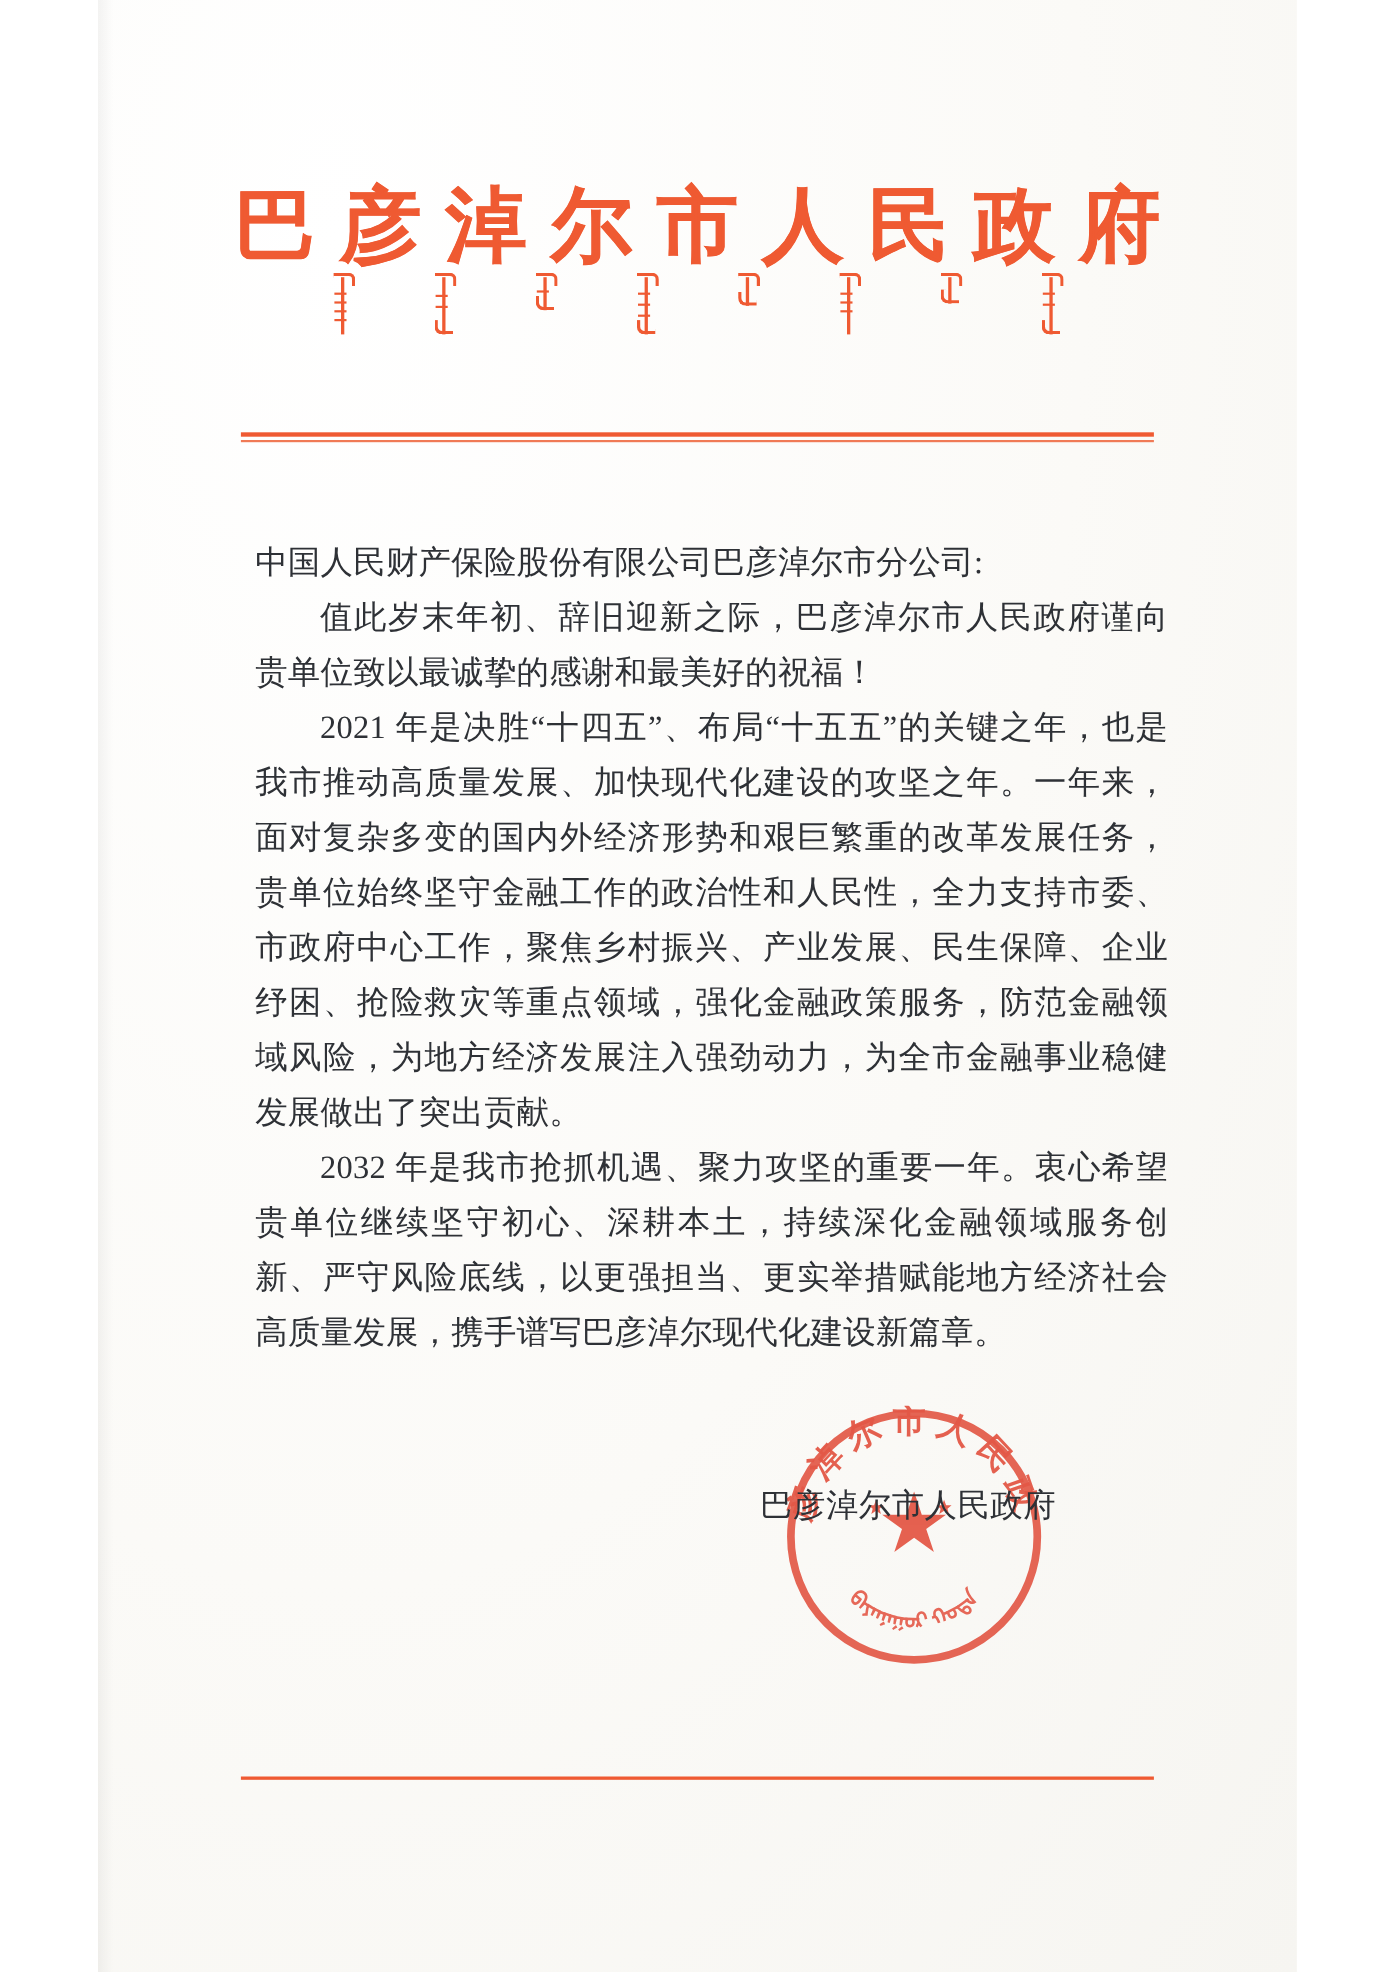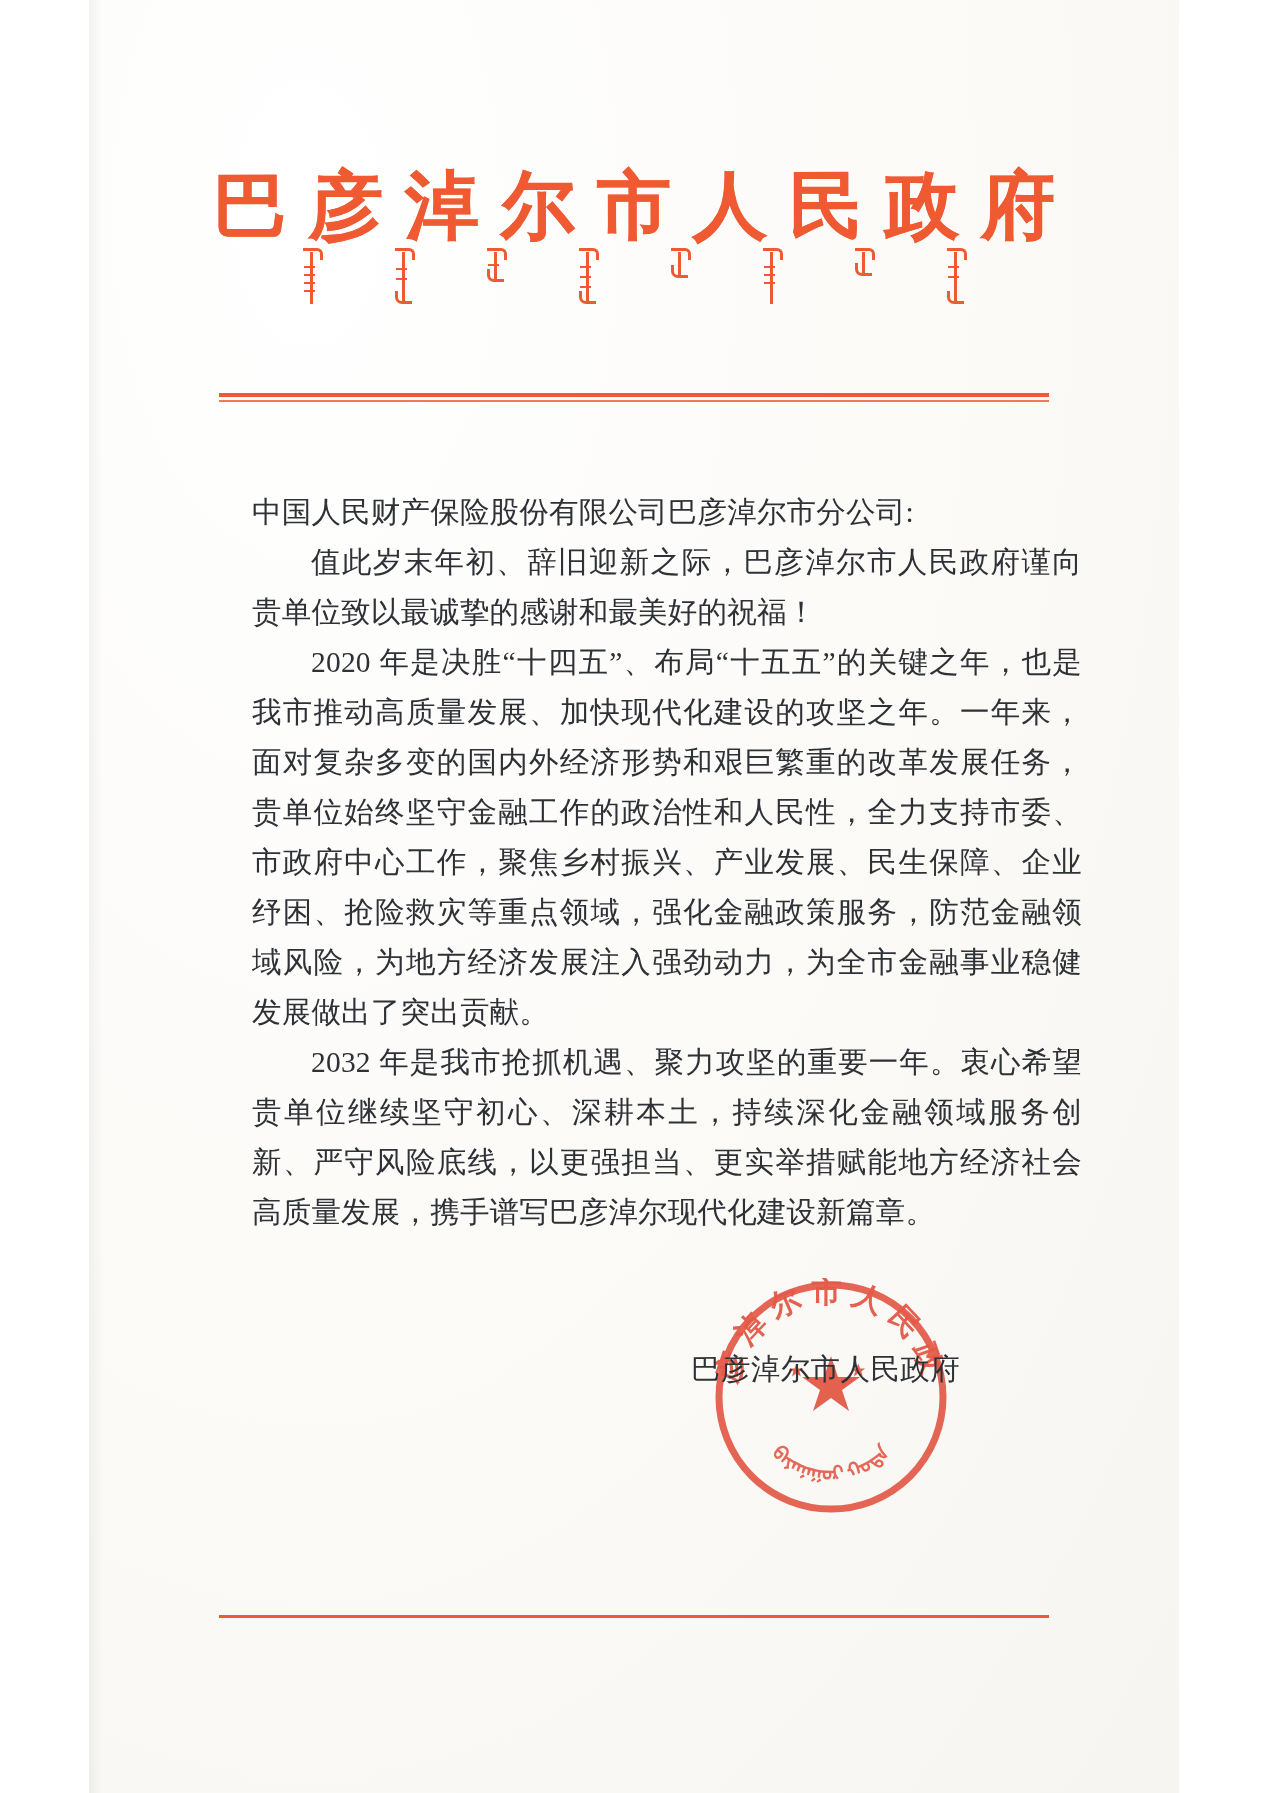--- a/index.html
+++ b/index.html
@@ -124,21 +124,20 @@
     text-indent: 16px;
     color: #33353a;
   }
 
   
   .body-wrap {
     position: absolute;
     top: 487px;
     left: 143px;
     width: 830px;
-    margin-left: 20px;
   }
   .salutation,
   .para {
     font-family: "Liberation Serif", "DejaVu Serif", serif;
     font-size: 29.5px;
     line-height: 50px;
     color: #2e3136;
     text-align: justify;
     text-justify: inter-character;
     letter-spacing: 0.2px;
@@ -268,21 +267,21 @@
   <div class="rule-top">
     <div class="rule-thick"></div>
     <div class="rule-gap"></div>
     <div class="rule-thin"></div>
   </div>
 
 
   <div class="body-wrap">
     <p class="salutation">中国人民财产保险股份有限公司巴彦淖尔市分公司:</p>
     <p class="para">值此岁末年初、辞旧迎新之际，巴彦淖尔市人民政府谨向贵单位致以最诚挚的感谢和最美好的祝福！</p>
-    <p class="para">2020 年是决胜“十四五”、布局“十五五”的关键之年，也是我市推动高质量发展、加快现代化建设的攻坚之年。一年来，面对复杂多变的国内外经济形势和艰巨繁重的改革发展任务，贵单位始终坚守金融工作的政治性和人民性，全力支持市委、市政府中心工作，聚焦乡村振兴、产业发展、民生保障、企业纾困、抢险救灾等重点领域，强化金融政策服务，防范金融领域风险，为地方经济发展注入强劲动力，为全市金融事业稳健发展做出了突出贡献。</p>
+    <p class="para">2021 年是决胜“十四五”、布局“十五五”的关键之年，也是我市推动高质量发展、加快现代化建设的攻坚之年。一年来，面对复杂多变的国内外经济形势和艰巨繁重的改革发展任务，贵单位始终坚守金融工作的政治性和人民性，全力支持市委、市政府中心工作，聚焦乡村振兴、产业发展、民生保障、企业纾困、抢险救灾等重点领域，强化金融政策服务，防范金融领域风险，为地方经济发展注入强劲动力，为全市金融事业稳健发展做出了突出贡献。</p>
     <p class="para">2032 年是我市抢抓机遇、聚力攻坚的重要一年。衷心希望贵单位继续坚守初心、深耕本土，持续深化金融领域服务创新、严守风险底线，以更强担当、更实举措赋能地方经济社会高质量发展，携手谱写巴彦淖尔现代化建设新篇章。</p>
   </div>
 
   <div class="seal">
     <svg width="238" height="238" viewBox="0 0 238 238" xmlns="http://www.w3.org/2000/svg">
       <defs>
         <path id="sealArcTop" d="M 24,119 A 95,95 0 0 1 214,119"></path>
         <path id="sealArcBottom" d="M 36,119 A 83,83 0 0 0 202,119"></path>
       </defs>
       <circle cx="119" cy="119" r="112" fill="none" stroke="#e0422f" stroke-width="7" opacity="0.92"></circle>

